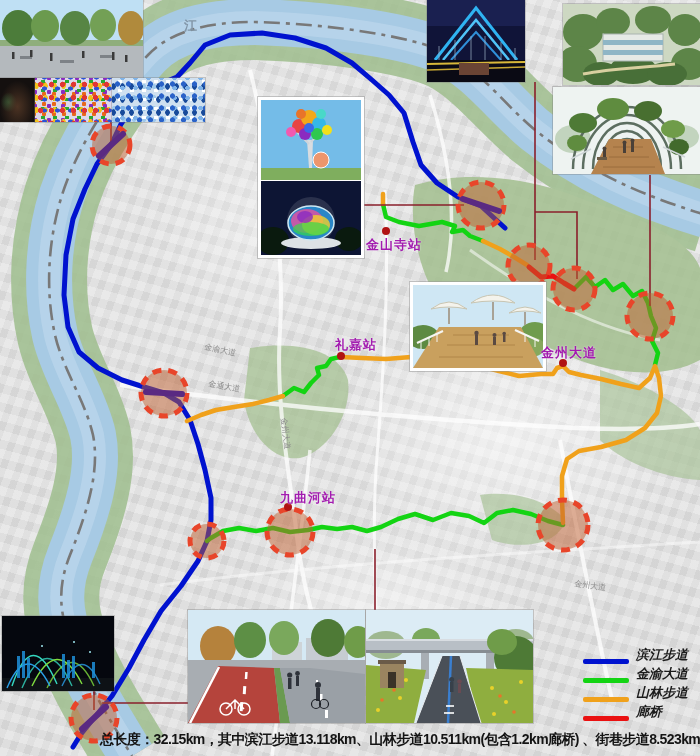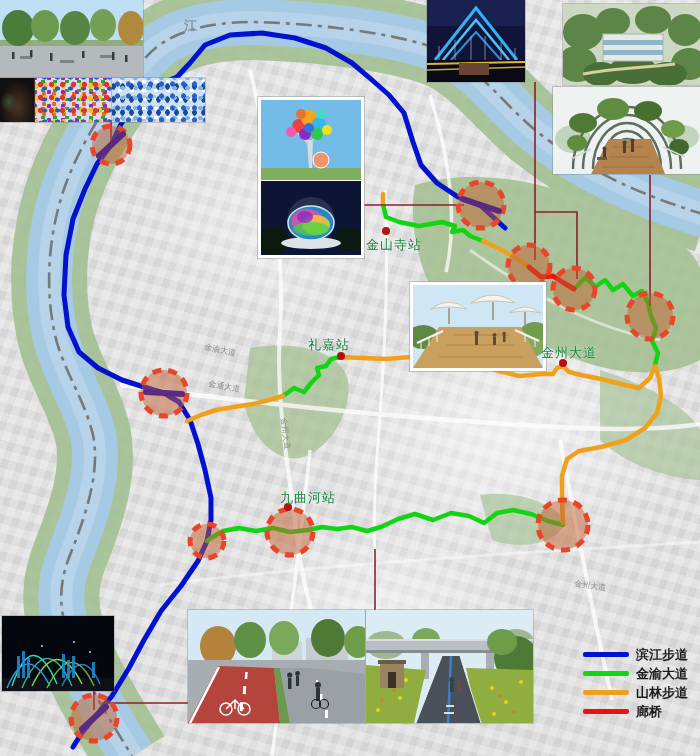--- a/index.html
+++ b/index.html
@@ -17,25 +17,25 @@
       radial-gradient(200px 150px at 40% 30%, rgba(255,255,255,.35), rgba(255,255,255,0) 70%),
       repeating-linear-gradient(15deg, rgba(255,255,255,.28) 0 9px, rgba(0,0,0,0) 9px 18px),
       repeating-linear-gradient(-70deg, rgba(176,176,176,.22) 0 7px, rgba(0,0,0,0) 7px 15px),
       linear-gradient(#e3e3e3,#dedede);
   }
   svg{display:block}
   #mapsvg{position:absolute;inset:0;z-index:2;}
   .photo{position:absolute;overflow:hidden;z-index:5;box-shadow:0 0 0 1px rgba(120,120,120,.35);}
   .framed{background:#fff;padding:3px;box-shadow:0 0 0 1px rgba(150,150,150,.5);}
   .station-label{
-    position:absolute;z-index:6;color:#15803d;font-weight:normal;font-size:13px;
+    position:absolute;z-index:6;color:#a21caf;font-weight:bold;font-size:13px;
     letter-spacing:1px;text-shadow:0 0 2px rgba(255,255,255,.8);white-space:nowrap;
   }
   #legend{position:absolute;left:583px;top:645px;z-index:7;}
-  .legend-row{display:flex;align-items:center;height:19px;}
+  .legend-row{display:flex;align-items:flex-end;height:19px;font-style:italic;}
   .legend-swatch{width:46px;height:5px;border-radius:2px;margin-right:7px;flex:0 0 auto;}
   .legend-label{font-size:13px;font-weight:bold;color:#1c1c1c;white-space:nowrap;}
   #caption{
     position:absolute;left:100px;top:731px;width:600px;z-index:7;
     font-size:14px;font-weight:bold;color:#141414;white-space:nowrap;letter-spacing:-0.6px;
   }
   .confetti{
     background-color:#ded8ea;
     background-image:
       radial-gradient(#e03535 2.2px, rgba(0,0,0,0) 2.7px),
@@ -484,21 +484,21 @@
           <circle cx="93.5" cy="71.5" r="2.3"></circle>
       </g>
       <g fill="#ffffff" opacity="0.8">
           <rect x="80" y="95" width="8" height="2"></rect>
           <rect x="78" y="102" width="10" height="2"></rect>
         </g>
     </svg>
   </div>
 
   <div class="station-label" style="left:366px;top:236px;">金山寺站</div>
-  <div class="station-label" style="left:308px;top:336px;">礼嘉站</div>
+  <div class="station-label" style="left:335px;top:336px;">礼嘉站</div>
   <div class="station-label" style="left:541px;top:344px;">金州大道</div>
   <div class="station-label" style="left:280px;top:489px;">九曲河站</div>
 
   <div id="legend">
     <div class="legend-row">
       <div class="legend-swatch" style="background: rgb(0, 18, 207);"></div>
       <div class="legend-label">滨江步道</div>
     </div>
     <div class="legend-row">
       <div class="legend-swatch" style="background: rgb(19, 212, 19);"></div>
@@ -507,13 +507,14 @@
     <div class="legend-row">
       <div class="legend-swatch" style="background: rgb(240, 161, 27);"></div>
       <div class="legend-label">山林步道</div>
     </div>
     <div class="legend-row">
       <div class="legend-swatch" style="background: rgb(234, 17, 17);"></div>
       <div class="legend-label">廊桥</div>
     </div>
   </div>
 
+  <div id="caption">总长度：32.15km，其中滨江步道13.118km、山林步道10.511km(包含1.2km廊桥) 、街巷步道8.523km</div>
 </div>
 
 </body></html>

